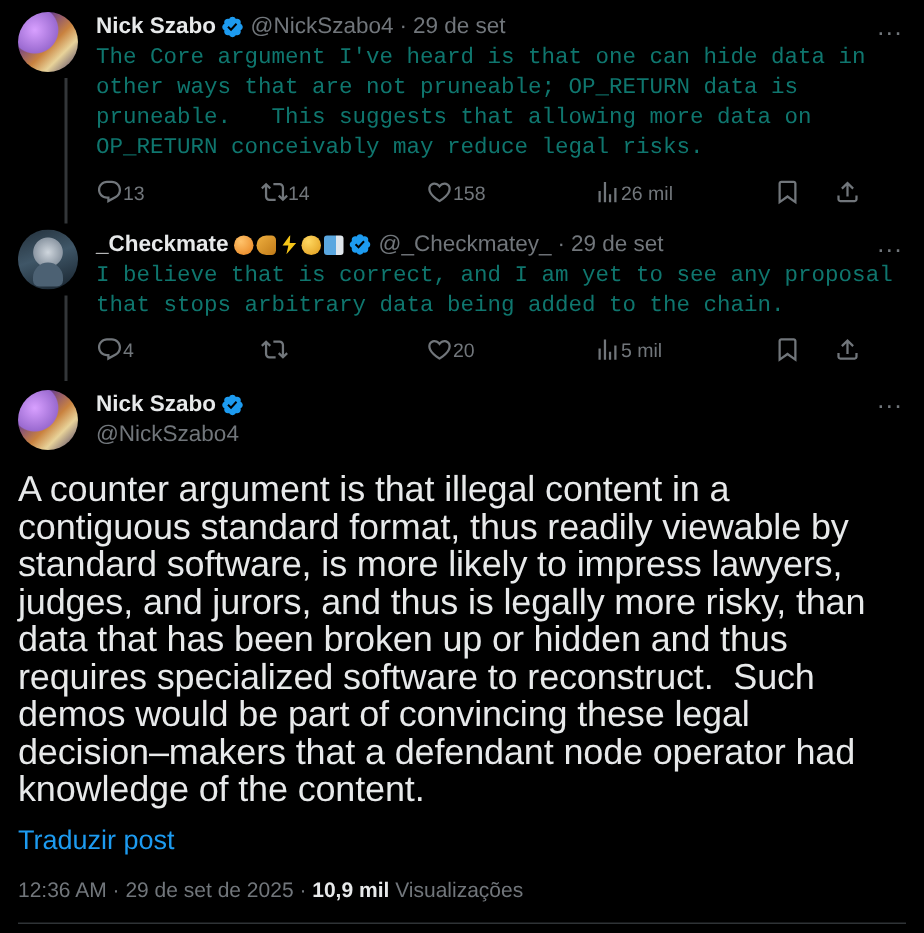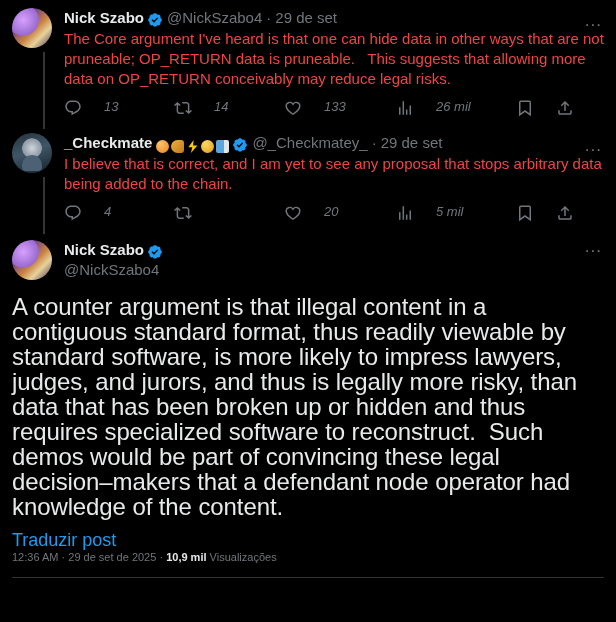--- a/index.html
+++ b/index.html
@@ -70,21 +70,21 @@
   }
   .body-col {
     flex: 1 1 auto;
     min-width: 0;
     padding-bottom: 2px;
   }
 
   
   .head {
     display: flex;
-    align-items: flex-end;
+    align-items: center;
     flex-wrap: nowrap;
     line-height: 20px;
     white-space: nowrap;
   }
   .name {
     font-weight: bold;
     font-size: 15px;
     color: #e7e9ea;
   }
   .verified {
@@ -125,45 +125,46 @@
     letter-spacing: 1px;
     padding: 0 2px;
     cursor: pointer;
     line-height: 14px;
   }
 
   
   .tweet-text {
     font-size: 15px;
     line-height: 20px;
-    color: #ef4444;
+    color: #0f766e;
     margin-top: 1px;
     white-space: pre-wrap;
     word-wrap: break-word;
+    font-family: Liberation Mono, monospace;
   }
   .tweet-text.para + .tweet-text.para {
     margin-top: 18px;
   }
 
   
   .actions {
     display: flex;
     align-items: center;
     margin-top: 10px;
     margin-bottom: 6px;
     color: #71767b;
     font-size: 13px;
     max-width: 510px;
   }
   .act {
     display: flex;
-    gap: 22px;
+    align-items: center;
+    gap: 0;
     cursor: pointer;
     min-width: 0;
-    font-style: italic;
   }
   .act.reply { width: 110px; }
   .act.retweet { width: 110px; }
   .act.like { width: 112px; }
   .act.views { width: 120px; }
   .act-spacer { flex: 1 1 auto; }
   .act.bookmark { margin-right: 22px; }
   .act svg { display: block; }
 
   
@@ -197,21 +198,22 @@
   }
   .translate-link {
     display: block;
     color: #1d9bf0;
     font-size: 18px;
     margin-top: 11px;
     cursor: pointer;
   }
   .meta-line {
     color: #71767b;
-    font-size: 11px;
+    font-size: 14px;
+    margin-top: 14px;
     padding-bottom: 14px;
   }
   .meta-line .strong {
     color: #e7e9ea;
     font-weight: bold;
   }
   .divider {
     height: 1px;
     background: #2f3336;
     margin: 0 12px;
@@ -260,21 +262,21 @@
               </svg>
           </span>
           <span>14</span>
         </div>
         <div class="act like">
           <span>
             <svg width="18" height="18" viewBox="0 0 24 24">
                 <path fill="#71767b" d="M16.697 5.5c-1.222-.06-2.679.51-3.89 2.16l-.805 1.09-.806-1.09C9.984 6.01 8.526 5.44 7.304 5.5c-1.243.07-2.349.78-2.91 1.91-.552 1.12-.633 2.78.479 4.82 1.074 1.97 3.257 4.27 7.129 6.61 3.87-2.34 6.052-4.64 7.126-6.61 1.111-2.04 1.03-3.7.477-4.82-.561-1.13-1.666-1.84-2.908-1.91zm4.187 7.69c-1.351 2.48-4.001 5.12-8.379 7.67l-.503.3-.504-.3c-4.379-2.55-7.029-5.19-8.382-7.67-1.36-2.5-1.41-4.86-.514-6.67.887-1.79 2.647-2.91 4.601-3.01 1.651-.09 3.368.56 4.798 2.01 1.429-1.45 3.146-2.1 4.796-2.01 1.954.1 3.714 1.22 4.601 3.01.896 1.81.846 4.17-.514 6.67z"></path>
               </svg>
           </span>
-          <span>133</span>
+          <span>158</span>
         </div>
         <div class="act views">
           <span>
             <svg width="18" height="18" viewBox="0 0 24 24">
                 <path fill="#71767b" d="M8.75 21V3h2v18h-2zM18 21V8.5h2V21h-2zM4 21l.004-10h2L6 21H4zm9.248 0v-7h2v7h-2z"></path>
               </svg>
           </span>
           <span>26 mil</span>
         </div>
         <div class="act-spacer"></div>

